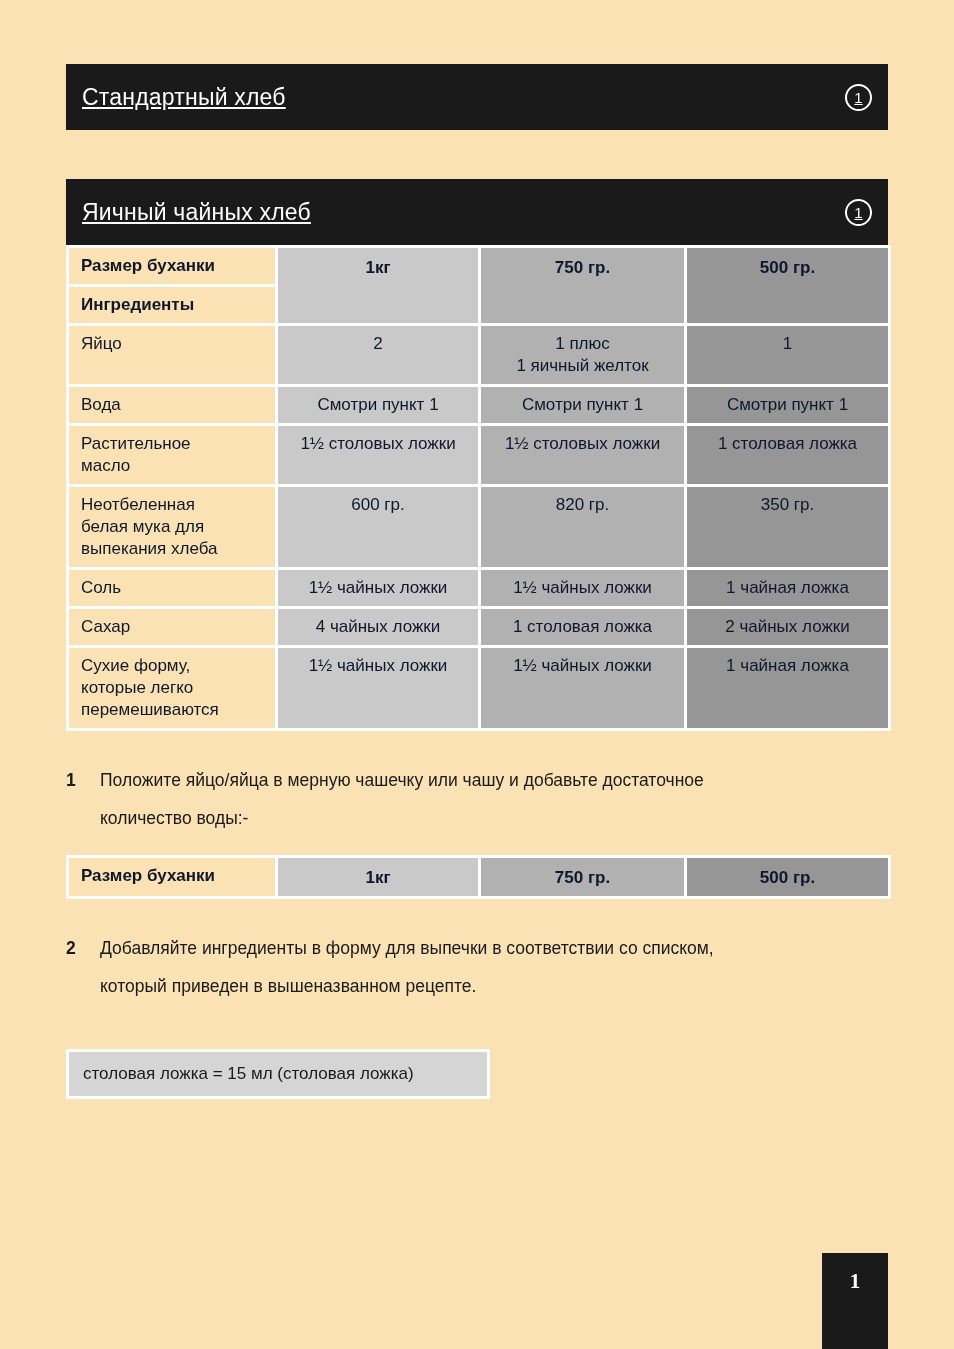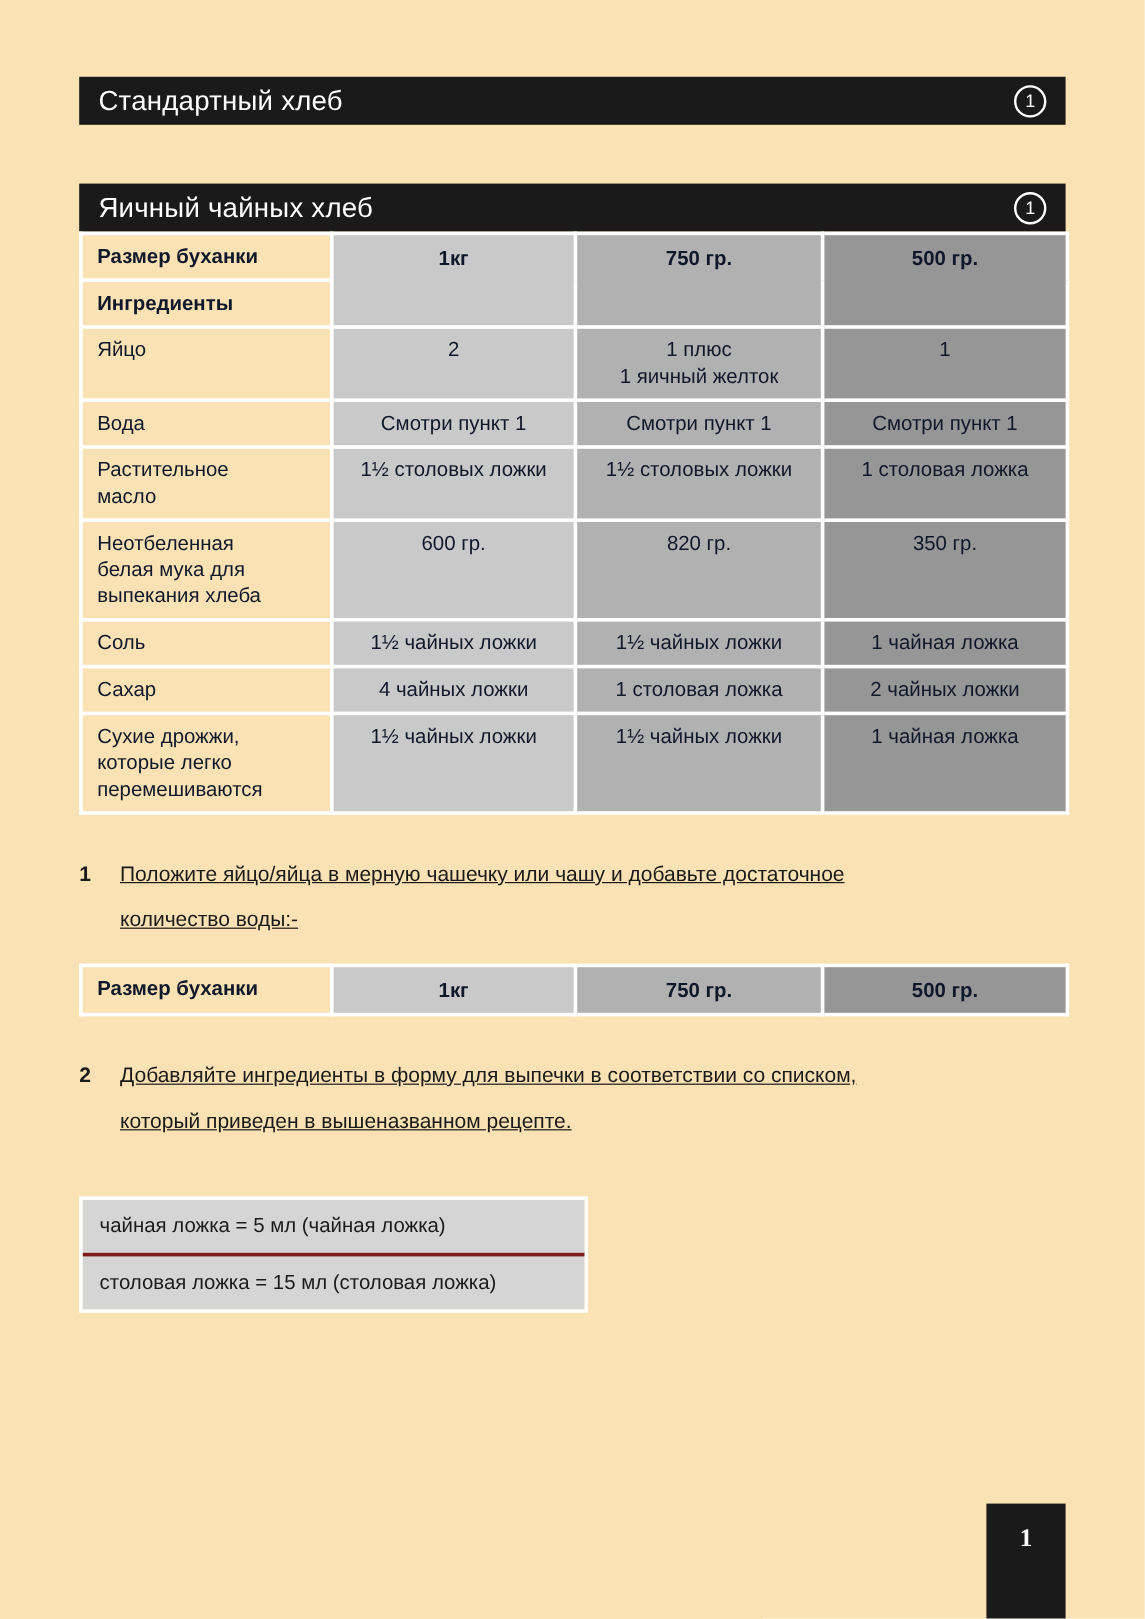--- a/index.html
+++ b/index.html
@@ -10,23 +10,24 @@
     position:relative;
     width:954px; height:1349px;
     background:#FBE2B4;
     overflow:hidden;
     color:#1a1a1a;
   }
   .content { margin-left:66px; width:822px; }
 
   .bar {
     background:#1A1A1A; color:#fff;
-    height:40px;
+    height:66px;
     display:flex; align-items:center; justify-content:space-between;
     padding:0 16px;
+    text-decoration:underline;
   }
   .bar-title { font-size:23px; letter-spacing:0.2px; }
   .badge {
     width:27px; height:27px;
     border:2px solid #fff; border-radius:50%;
     display:flex; align-items:center; justify-content:center;
     font-size:15px; flex:0 0 auto;
   }
   .bar-top { margin-top:64px; margin-bottom:49px; }
 
@@ -43,21 +44,21 @@
   .c2   { background:#B1B1B1; }
   .c3   { background:#969696; }
   .colhead { font-weight:bold; text-align:center; padding-top:9px; }
   .corner  { font-weight:bold; height:36px; }
   .val  { text-align:center; white-space:pre-line; }
 
   .step { display:flex; font-size:17.5px; line-height:38px; }
   .step-1 { margin:30px 0 18px 0; }
   .step-2 { margin:30px 0 0 0; }
   .step-num { font-weight:bold; width:34px; flex:0 0 auto; }
-  .step-text { white-space:pre-line;text-decoration:underline; }
+  .step-text { white-space:pre-line; }
 
   .notes {
     width:424px; margin-top:44px;
     border:3px solid #fff;
   }
   .note-row {
     background:#D5D5D5;
     padding:12px 14px;
     font-size:17px;
   }
@@ -148,21 +149,21 @@
           <td class="c2 val">1½ чайных ложки</td>
           <td class="c3 val">1 чайная ложка</td>
         </tr>
         <tr>
           <td class="lbl">Сахар</td>
           <td class="c1 val">4 чайных ложки</td>
           <td class="c2 val">1 столовая ложка</td>
           <td class="c3 val">2 чайных ложки</td>
         </tr>
         <tr>
-          <td class="lbl">Сухие дрожжи,
+          <td class="lbl">Сухие форму,
 которые легко
 перемешиваются</td>
           <td class="c1 val">1½ чайных ложки</td>
           <td class="c2 val">1½ чайных ложки</td>
           <td class="c3 val">1 чайная ложка</td>
         </tr>
       </tbody>
     </table>
 
     <div class="step step-1">
@@ -188,21 +189,20 @@
     </tbody>
       </table>
 
     <div class="step step-2">
       <span class="step-num">2</span>
       <div class="step-text">Добавляйте ингредиенты в форму для выпечки в соответствии со списком,
 который приведен в вышеназванном рецепте.</div>
     </div>
 
     <div class="notes">
-      <div class="note-row">чайная ложка = 5 мл (чайная ложка)</div>
       <div class="note-row">столовая ложка = 15 мл (столовая ложка)</div>
     </div>
 
   </div>
 
   <div class="page-num-box">
     <span>1</span>
   </div>
 </div>
 

